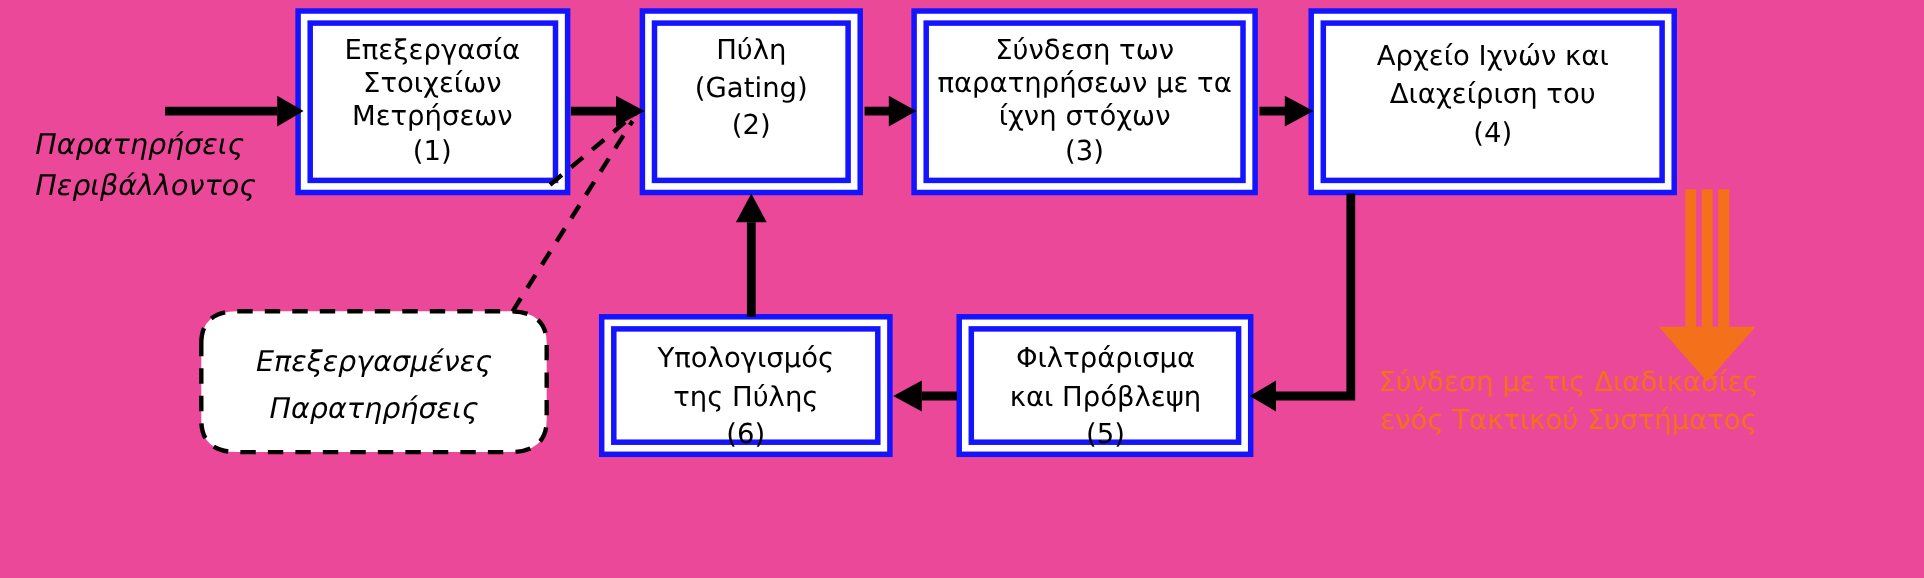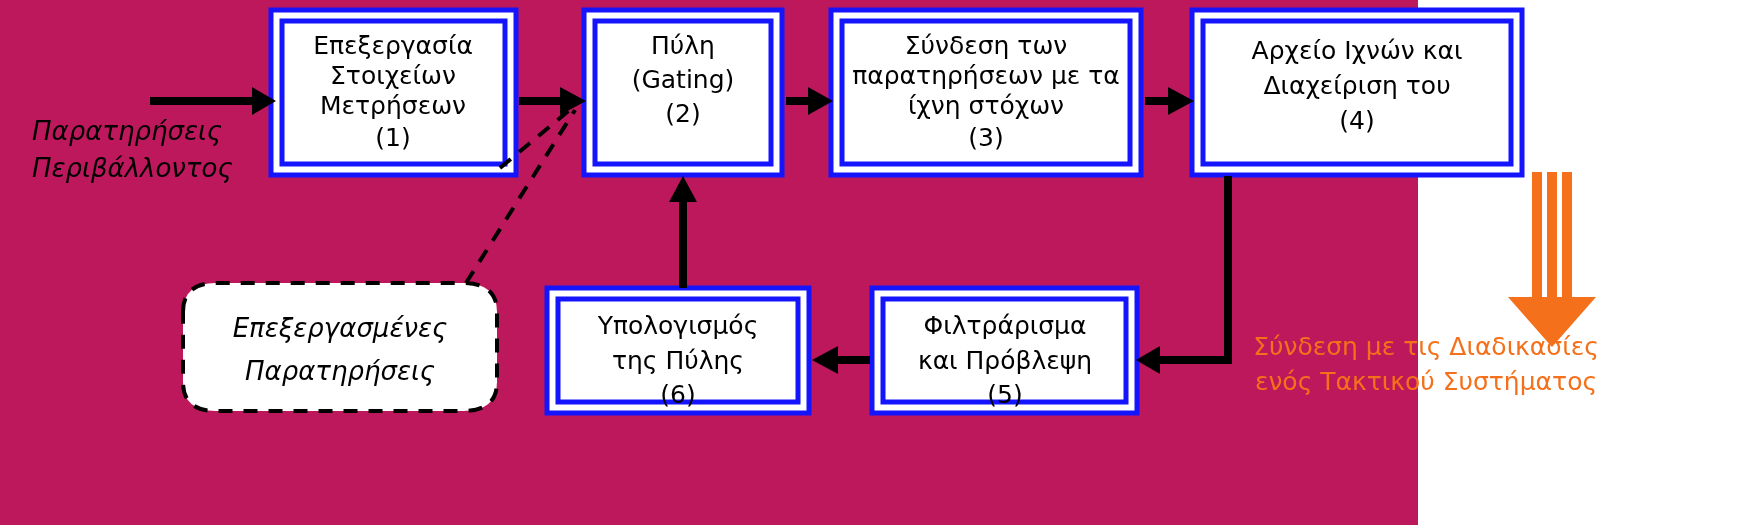--- a/index.html
+++ b/index.html
@@ -8,23 +8,23 @@
     background: #ffffff;
   }
   body {
     width: 1749px;
     height: 525px;
     font-family: "DejaVu Sans", "Liberation Sans", sans-serif;
     overflow: hidden;
   }
   #diagram-root {
     position: relative;
-    width: 1418px;
+    width: 1749px;
     height: 525px;
-    background: #be185d;
+    background: #ec4899;
   }
   svg#flow-svg {
     position: absolute;
     top: 0;
     left: 0;
     width: 1749px;
     height: 525px;
     display: block;
   }
   .box-outer {

